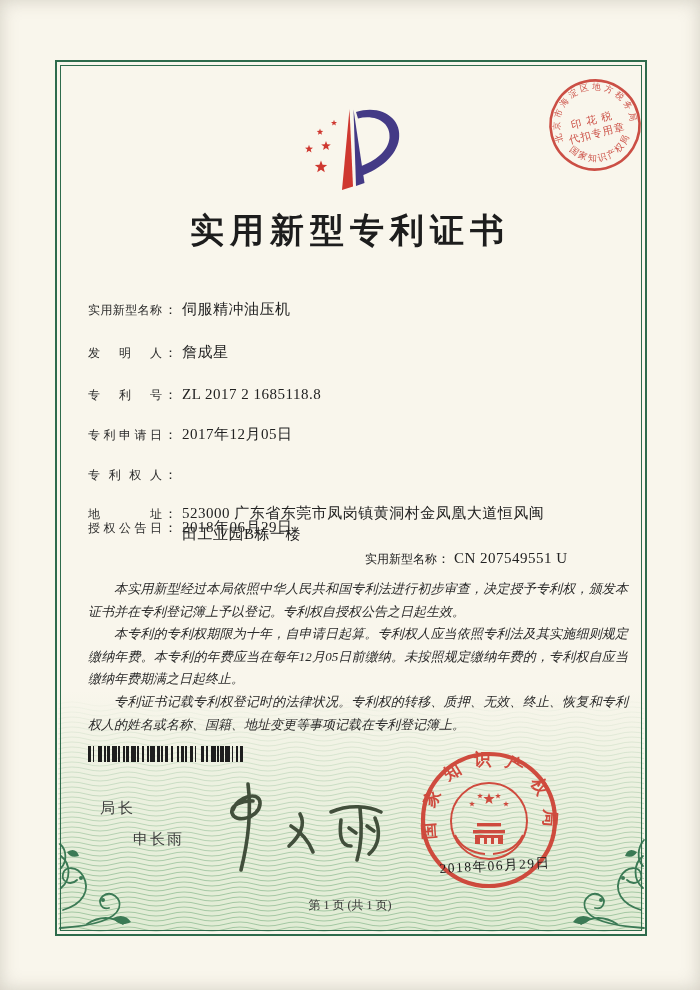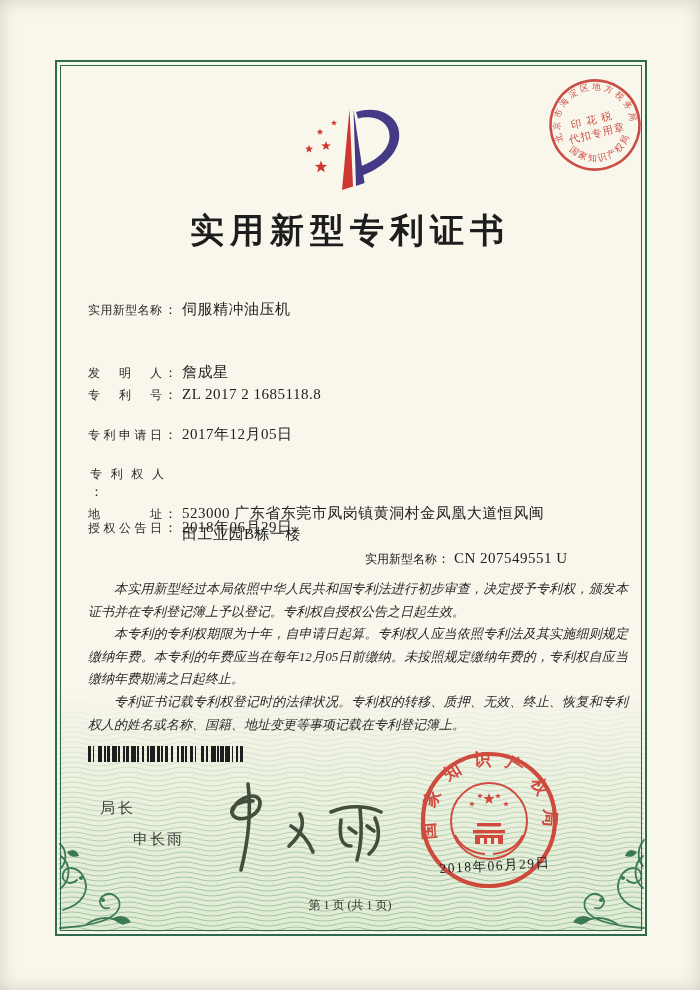--- a/index.html
+++ b/index.html
@@ -145,36 +145,36 @@
     <path d="M56,9 C82,1 102,16 99,36 C96.5,53 80,66 62,72.5 L60,63.5 C75,58 88,48.5 89.5,35 C91,20 76,11 58,15.5 Z" fill="#443a86"></path>
   </svg>
 
   <div class="title">实用新型专利证书</div>
 
   <div class="row" style="top:300px;">
     <span class="lab">实用新型名称</span>
     <span class="colon">：</span>
     <span class="val">伺服精冲油压机</span>
   </div>
-  <div class="row" style="top:363px;">
+  <div class="row" style="top:343px;">
     <span class="lab">发明人</span>
     <span class="colon">：</span>
     <span class="val">詹成星</span>
   </div>
   <div class="row" style="top:386px;">
     <span class="lab">专利号</span>
     <span class="colon">：</span>
     <span class="val">ZL 2017 2 1685118.8</span>
   </div>
   <div class="row" style="top:425px;">
     <span class="lab">专利申请日</span>
     <span class="colon">：</span>
     <span class="val">2017年12月05日</span>
   </div>
-  <div class="row" style="top:466px;flex-direction:column;">
+  <div class="row" style="top:466px;">
     <span class="lab">专利权人</span>
     <span class="colon">：</span>
   </div>
   <div class="row" style="top:503px;">
     <span class="lab">地址</span>
     <span class="colon">：</span>
     <span class="val addr">523000 广东省东莞市凤岗镇黄洞村金凤凰大道恒风闽田工业园B栋一楼</span>
   </div>
   <div class="row" style="top:518px;">
     <span class="lab">授权公告日</span>

